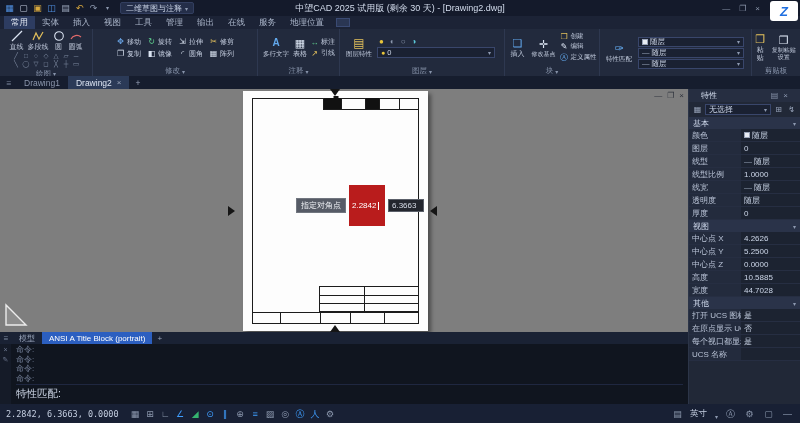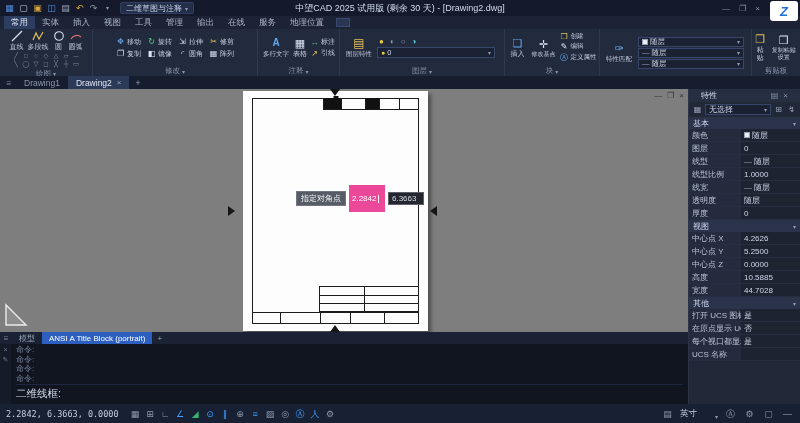--- a/index.html
+++ b/index.html
@@ -58,42 +58,42 @@
   .tb-main .v1{position:absolute;top:0;bottom:0;left:44px;border-left:1px solid #1c1c1c}
   .tb-strip{position:absolute;left:9px;right:9px;bottom:7px;height:12px;border:1px solid #1c1c1c;display:flex}
   .tc{height:100%;border-right:1px solid #1c1c1c}
   .tri{position:absolute;width:0;height:0}
   .tri.t{left:330px;top:0;border-left:5px solid transparent;border-right:5px solid transparent;border-top:7px solid #151515}
   .tri.b{left:330px;top:236px;border-left:5px solid transparent;border-right:5px solid transparent;border-bottom:7px solid #151515}
   .tri.l{left:228px;top:117px;border-top:5px solid transparent;border-bottom:5px solid transparent;border-left:7px solid #151515}
   .tri.r{left:430px;top:117px;border-top:5px solid transparent;border-bottom:5px solid transparent;border-right:7px solid #151515}
   .dyn{position:absolute;left:296px;top:96px;display:flex;gap:3px;align-items:center;font-size:8px}
   .dyn-label{background:#565b66;color:#f2f4f8;padding:1px 4px;border:1px solid #71767f;white-space:nowrap}
-  .dyn-x{background:#ec4899;color:#fff;padding:9px 3px;min-width:36px;display:flex;align-items:center;gap:1px}
+  .dyn-x{background:#b91c1c;color:#fff;padding:16px 3px;min-width:36px;display:flex;align-items:center;gap:1px}
   .dyn-x .caret{width:1px;height:8px;background:#fff;margin-left:1px}
   .dyn-y{background:#23262e;color:#d8dde8;border:1px solid #5a5f69;padding:1px 3px;min-width:36px}
   .ucs{position:absolute;left:3px;bottom:4px}
   
   .layoutbar{position:absolute;left:0;top:332px;width:688px;height:12px;background:#1a2234;display:flex;align-items:stretch;font-size:8px;color:#9aa6bc}
   .layoutbar .burger{width:12px;display:flex;align-items:center;justify-content:center;color:#7f8ba2}
   .ltab{display:flex;align-items:center;padding:0 7px;white-space:nowrap}
   .ltab.active{background:#2c5fc0;color:#fff}
   .ltab-add{display:flex;align-items:center;padding:0 5px}
   
   .cmd{position:absolute;left:0;top:344px;width:688px;height:60px;background:#10151f;display:flex}
   .cmd-gutter{width:11px;background:#151b28;display:flex;flex-direction:column;align-items:center;gap:3px;padding-top:2px;color:#6d7890;font-size:7px}
   .cmd-lines{flex:1;padding:1px 5px 0;display:flex;flex-direction:column}
   .cmd-h{font-size:8px;color:#76829b;height:9.5px;line-height:9.5px}
   .cmd-prompt{margin-top:auto;font-size:10.5px;color:#d2dbeb;border-top:1px solid #1f2740;padding:2px 0 3px}
   
   .status{position:absolute;left:0;top:404px;width:800px;height:19px;background:#182034;display:flex;align-items:center;padding:0 6px;gap:2px}
   .coords{font-size:8.5px;color:#c4cee0;font-family:"DejaVu Sans Mono","Liberation Mono",monospace;margin-right:8px;white-space:nowrap}
   .sicon{width:13px;text-align:center;font-size:9px;line-height:18px}
   .sright{margin-left:auto;display:flex;align-items:center;gap:6px}
-  .unit{display:flex;align-items:flex-end;gap:18px;font-size:8.5px;color:#c4cee0}
+  .unit{display:flex;align-items:flex-end;gap:8px;font-size:8.5px;color:#c4cee0}
   .unit .drop{font-size:6px;color:#8d99b0}
   
   .panel{position:absolute;left:688px;top:89px;width:112px;height:315px;background:#212837;border-left:1px solid #2c3548;display:flex;flex-direction:column;font-size:8px;color:#b9c3d6}
   .panel-header{height:13px;display:flex;align-items:center;padding:0 12px;background:#262e41;color:#d6dff0;flex:none}
   .ph-icons{margin-left:auto;display:flex;gap:5px;color:#8d99b0;font-size:8px}
   .panel-ctrl{height:15px;display:flex;align-items:center;gap:2px;padding:0 3px;flex:none}
   .sel{flex:1;background:#1a2132;border:1px solid #39466b;height:11px;display:flex;align-items:center;padding:0 3px;gap:2px;color:#cfd9ec}
   .sel .drop{margin-left:auto;font-size:6px;color:#8d99b0}
   .pc-icon{width:11px;text-align:center;color:#9aa6bc;font-size:8px}
   .psection{height:12px;background:#2a3349;display:flex;align-items:center;padding:0 4px;color:#cfd9ec;flex:none}
@@ -438,21 +438,21 @@
 <div class="cmd">
   <div class="cmd-gutter">
     <span>×</span>
     <span>✎</span>
   </div>
   <div class="cmd-lines">
     <div class="cmd-h">命令:</div>
     <div class="cmd-h">命令:</div>
     <div class="cmd-h">命令:</div>
     <div class="cmd-h">命令:</div>
-    <div class="cmd-prompt">二维线框:</div>
+    <div class="cmd-prompt">特性匹配:</div>
   </div>
 </div>
 
 <div class="status">
   <span class="coords">2.2842, 6.3663, 0.0000</span>
   <span class="sicon" style="color:#8c98ae">▦</span>
   <span class="sicon" style="color:#8c98ae">⊞</span>
   <span class="sicon" style="color:#8c98ae">∟</span>
   <span class="sicon" style="color:#3f9eff">∠</span>
   <span class="sicon" style="color:#35b46f">◢</span>

